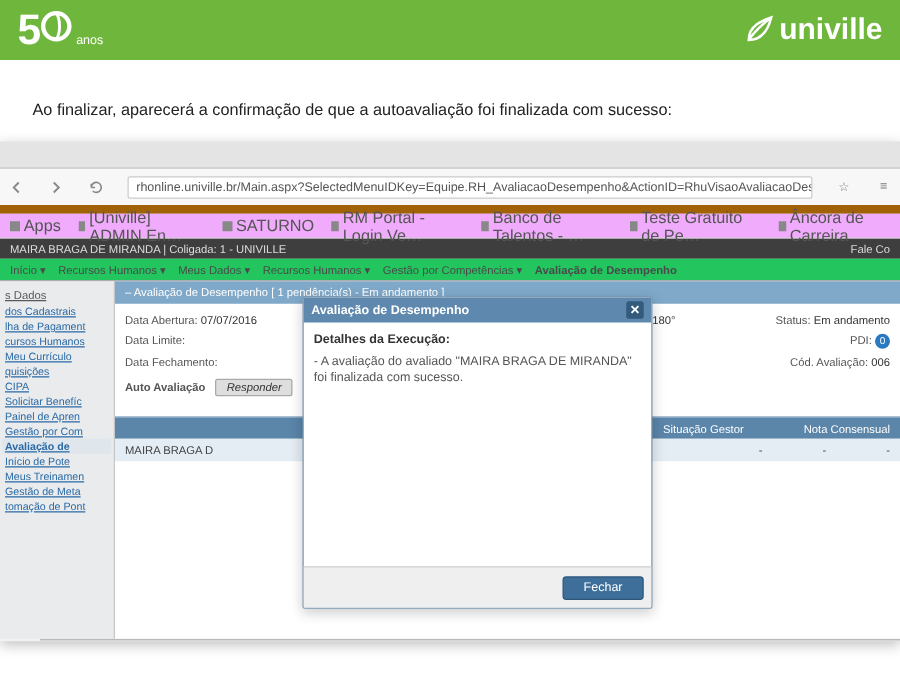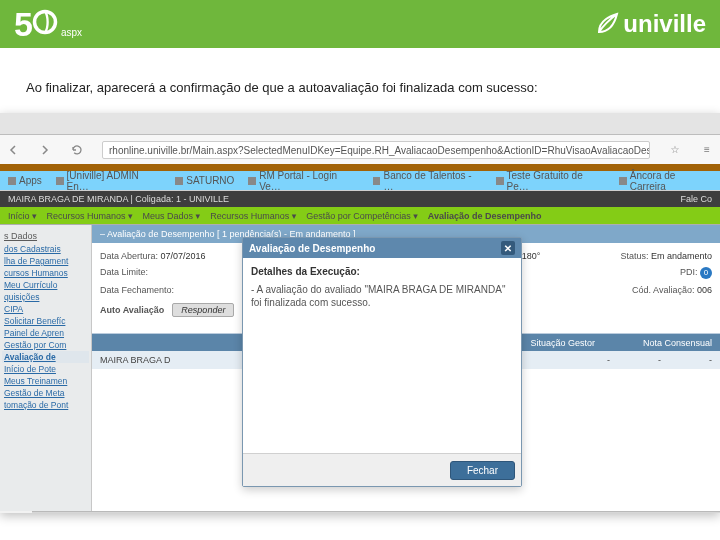--- a/index.html
+++ b/index.html
@@ -14,26 +14,26 @@
   .univille .leaf { width: 24px; height: 24px; margin-right: 4px; }
 
   .caption { font-size: 13px; color: #222; padding: 24px 26px 10px 26px; }
 
   .screenshot { margin: 8px 0 0 0; width: 720px; height: 400px; position: relative; background: #f2f2f2; box-shadow: 0 3px 10px rgba(0,0,0,.25); overflow: hidden; }
 
   .chrome-tabs { height: 22px; background: #e4e4e4; border-bottom: 1px solid #bdbdbd; }
   .chrome-addr { height: 36px; background: #f7f7f7; display: flex; align-items: center; gap: 18px; padding: 0 6px; border-bottom: 7px solid #a16207; font-size: 10px; color: #555; }
   .nav-icn { width: 14px; height: 14px; display: flex; align-items: center; justify-content: center; color: #7a7a7a; }
   .addr-input { flex: 1; background: #fff; border: 1px solid #ccc; border-radius: 2px; height: 18px; line-height: 18px; padding: 0 6px; font-size: 10px; color: #555; overflow: hidden; white-space: nowrap; }
-  .bookmarks { height: 20px; background: #7dd3fc; display: flex; align-items: center; gap: 14px; padding: 0 8px; font-size: 10px; color: #555; border-bottom: 1px solid #cfcfcf; }
+  .bookmarks { height: 20px; background: #f0abfc; display: flex; align-items: center; gap: 14px; padding: 0 8px; font-size: 13px; color: #555; border-bottom: 1px solid #cfcfcf; }
   .bookmarks .bm { display: flex; align-items: center; gap: 3px; }
   .bm .sq { width: 8px; height: 8px; background: #888; }
 
   .app-title { height: 16px; background: #3e3e3e; color: #ddd; font-size: 9px; display: flex; align-items: center; justify-content: space-between; padding: 0 8px; }
-  .app-nav { height: 18px; background: #84cc16; display: flex; align-items: center; gap: 10px; padding: 0 8px; font-size: 9px; color: #4a4a4a; border-bottom: 1px solid #aeaeae; }
+  .app-nav { height: 18px; background: #22c55e; display: flex; align-items: center; gap: 10px; padding: 0 8px; font-size: 9px; color: #4a4a4a; border-bottom: 1px solid #aeaeae; }
   .app-nav .sel { color: #4a4a4a; }
   .app-nav .active { font-weight: bold; }
 
   .app-body { display: flex; height: 286px; }
   .sidebar { width: 92px; background: #e9ebec; border-right: 1px solid #c7c7c7; padding: 4px 2px; }
   .sidebar .hdr { font-size: 9px; color: #5a5a5a; padding: 2px; text-decoration: underline; }
   .sidebar a { display: block; font-size: 8.5px; color: #2a6aa6; text-decoration: underline; padding: 1px 2px; white-space: nowrap; overflow: hidden; text-overflow: ellipsis; }
   .sidebar .act { background: #dfe6ec; font-weight: bold; }
   .content { flex: 1; background: #fff; position: relative; }
   .panel-hdr { height: 18px; background: #7fa8c9; color: #fff; font-size: 9px; display: flex; align-items: center; padding: 0 8px; }
@@ -60,21 +60,21 @@
 </head>
 <body>
 
 <div class="top-banner">
   <div class="logo50">
     <span class="five">5</span>
     <svg class="zero" viewBox="0 0 24 24">
         <circle cx="12" cy="12" r="9" fill="none" stroke="#fff" stroke-width="3"></circle>
         <path d="M12 3 C15 7 15 17 12 21" fill="none" stroke="#fff" stroke-width="2"></path>
       </svg>
-    <span class="anos">aspx</span>
+    <span class="anos">anos</span>
   </div>
   <div class="univille">
     <svg class="leaf" viewBox="0 0 24 24">
         <path d="M4 20 C4 8 16 4 22 2 C20 10 16 20 4 20 Z M4 20 C8 14 14 8 22 2" fill="none" stroke="#fff" stroke-width="2"></path>
       </svg>
     <span>univille</span>
   </div>
 </div>
 
 <div class="caption">Ao finalizar, aparecerá a confirmação de que a autoavaliação foi finalizada com sucesso:</div>

